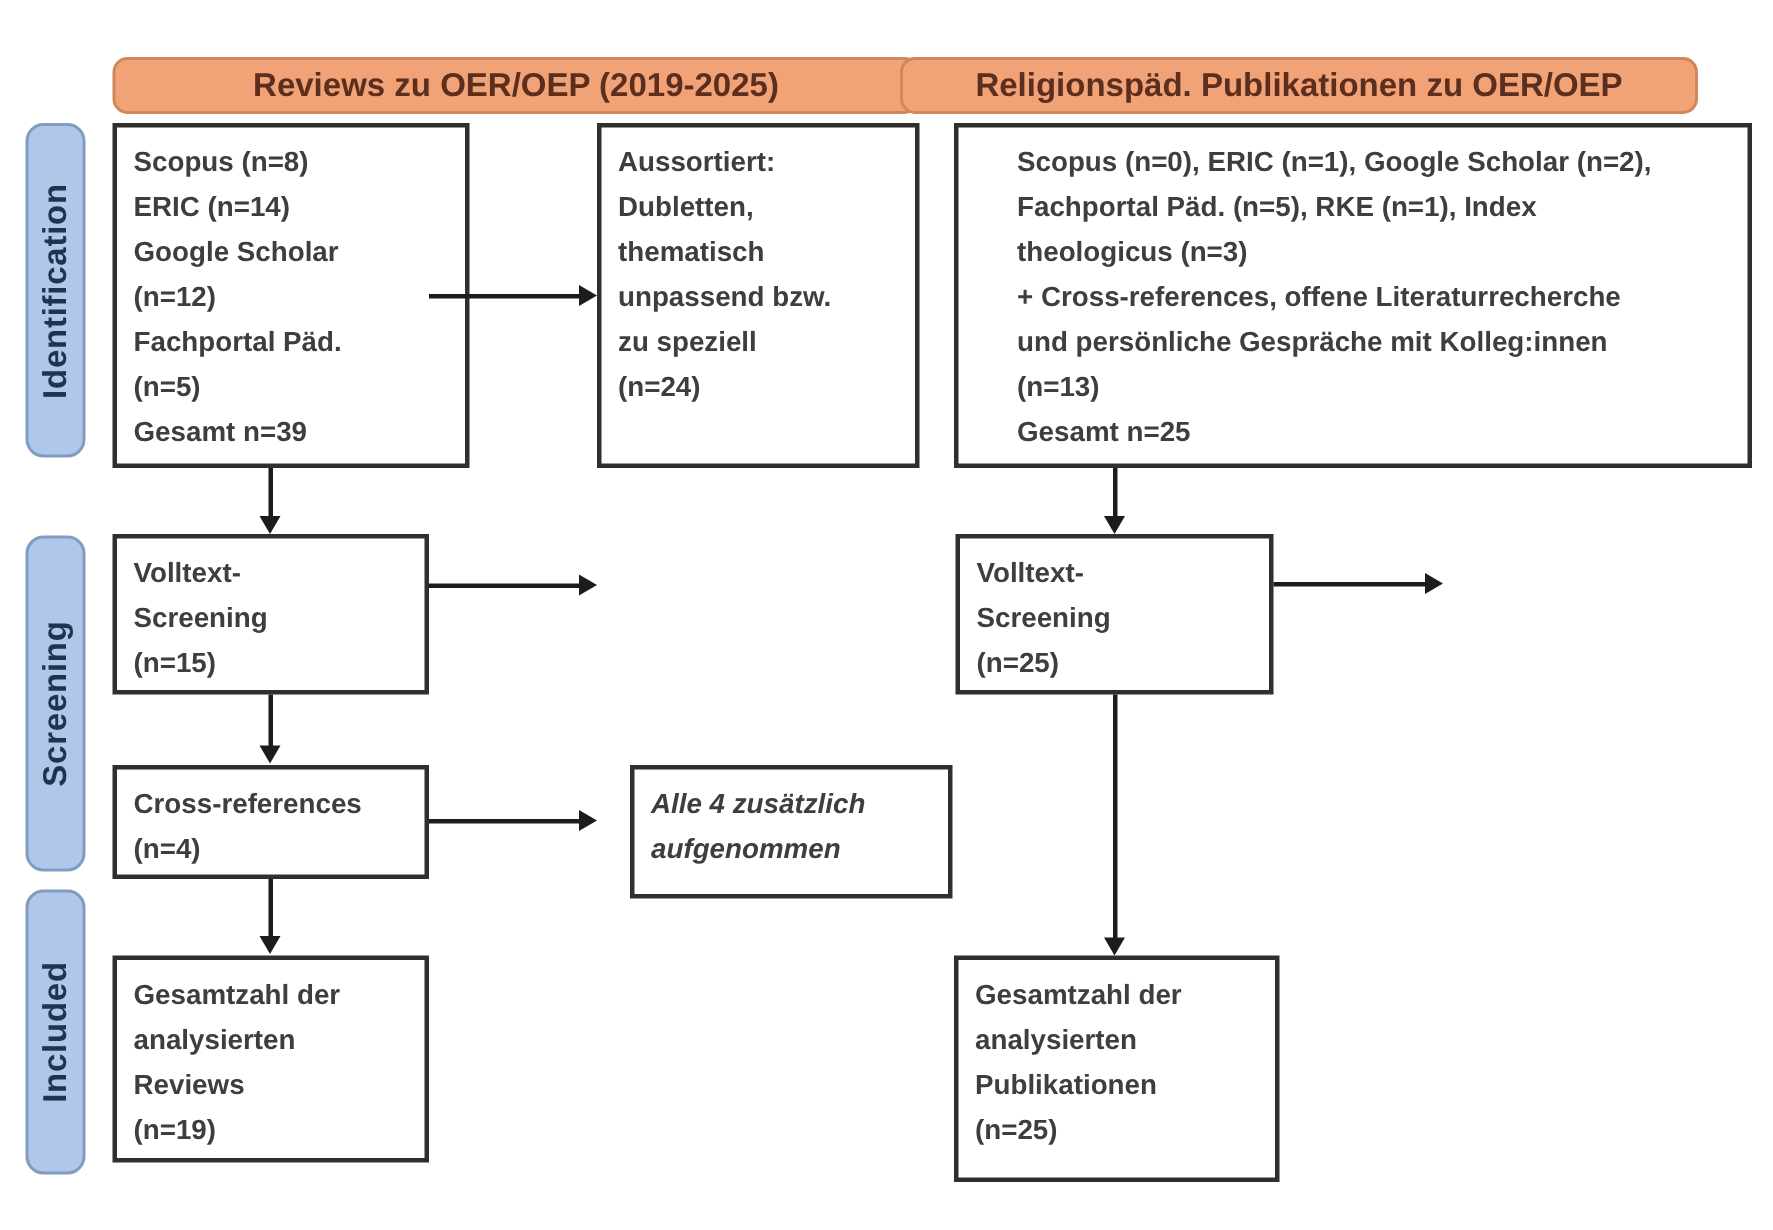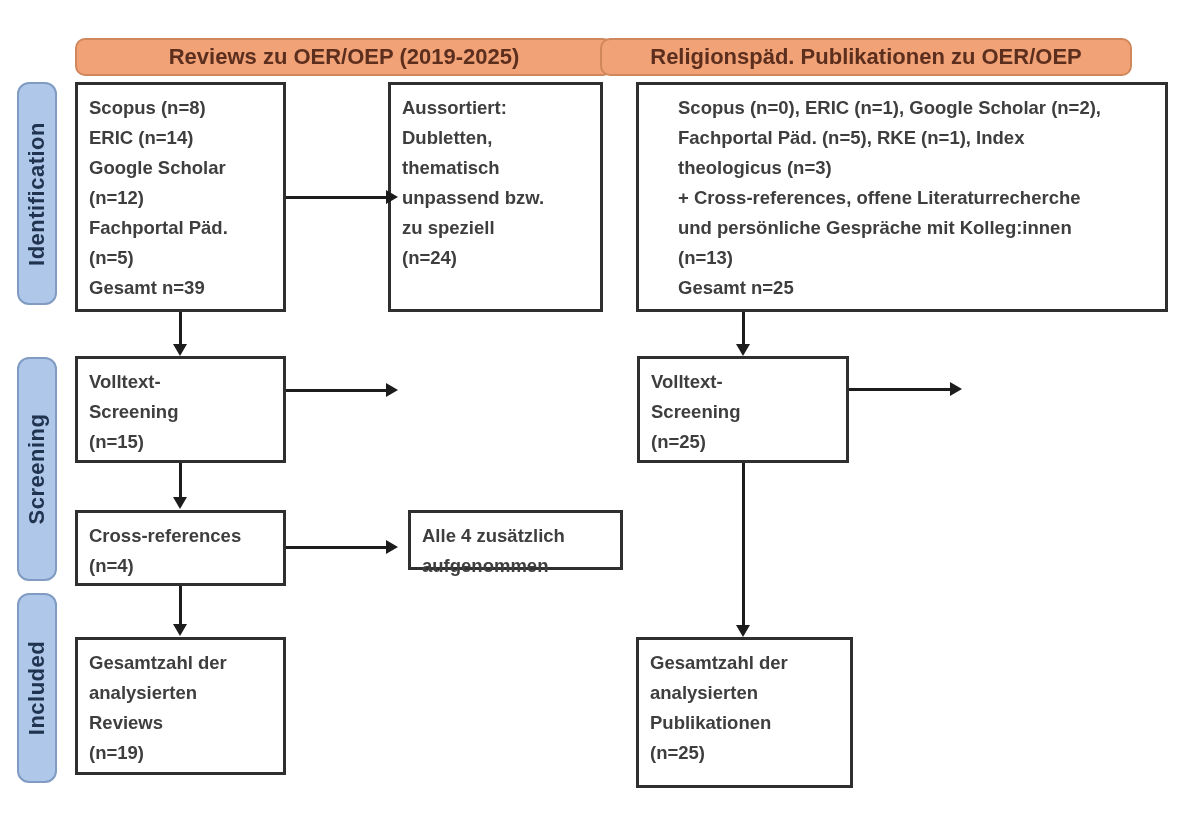--- a/index.html
+++ b/index.html
@@ -96,28 +96,28 @@
   <div class="stage-pill" style="left:17px; top:82px; width:40px; height:223px;">
     <span class="vtext">Identification</span>
   </div>
   <div class="stage-pill" style="left:17px; top:357px; width:40px; height:224px;">
     <span class="vtext">Screening</span>
   </div>
   <div class="stage-pill" style="left:17px; top:593px; width:40px; height:190px;">
     <span class="vtext">Included</span>
   </div>
 
-  <div class="fbox" style="left:75px; top:82px; width:211px; height:230px;">Scopus (n=8)
+  <div class="fbox" style="left:75px; top:82px; width:238px; height:230px;">Scopus (n=8)
 ERIC (n=14)
 Google Scholar
 (n=12)
 Fachportal Päd.
 (n=5)
 Gesamt n=39</div>
-  <div class="fbox" style="left:388px; top:82px; width:215px; height:230px;">Aussortiert:
+  <div class="fbox" style="left:398px; top:82px; width:215px; height:230px;">Aussortiert:
 Dubletten,
 thematisch
 unpassend bzw.
 zu speziell
 (n=24)</div>
   <div class="fbox" style="left:636px; top:82px; width:532px; height:230px;padding-left:39px;">Scopus (n=0), ERIC (n=1), Google Scholar (n=2),
 Fachportal Päd. (n=5), RKE (n=1), Index
 theologicus (n=3)
 + Cross-references, offene Literaturrecherche
 und persönliche Gespräche mit Kolleg:innen
@@ -126,21 +126,21 @@
 
   <div class="fbox" style="left:75px; top:356px; width:211px; height:107px;">Volltext-
 Screening
 (n=15)</div>
   <div class="fbox" style="left:637px; top:356px; width:212px; height:107px;">Volltext-
 Screening
 (n=25)</div>
 
   <div class="fbox" style="left:75px; top:510px; width:211px; height:76px;">Cross-references
 (n=4)</div>
-  <div class="fbox" style="left:408px; top:510px; width:215px; height:60px;">Alle 4 zusätzlich
+  <div class="fbox" style="left:420px; top:510px; width:215px; height:89px;font-style:italic;">Alle 4 zusätzlich
 aufgenommen</div>
 
   <div class="fbox" style="left:75px; top:637px; width:211px; height:138px;">Gesamtzahl der
 analysierten
 Reviews
 (n=19)</div>
   <div class="fbox" style="left:636px; top:637px; width:217px; height:151px;">Gesamtzahl der
 analysierten
 Publikationen
 (n=25)</div>

